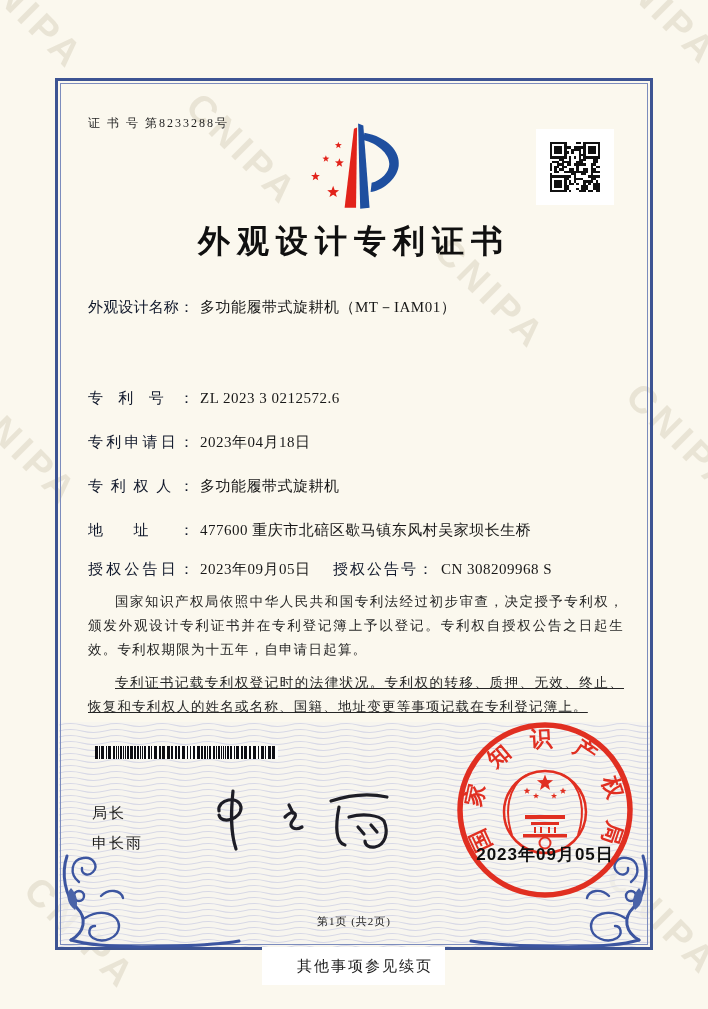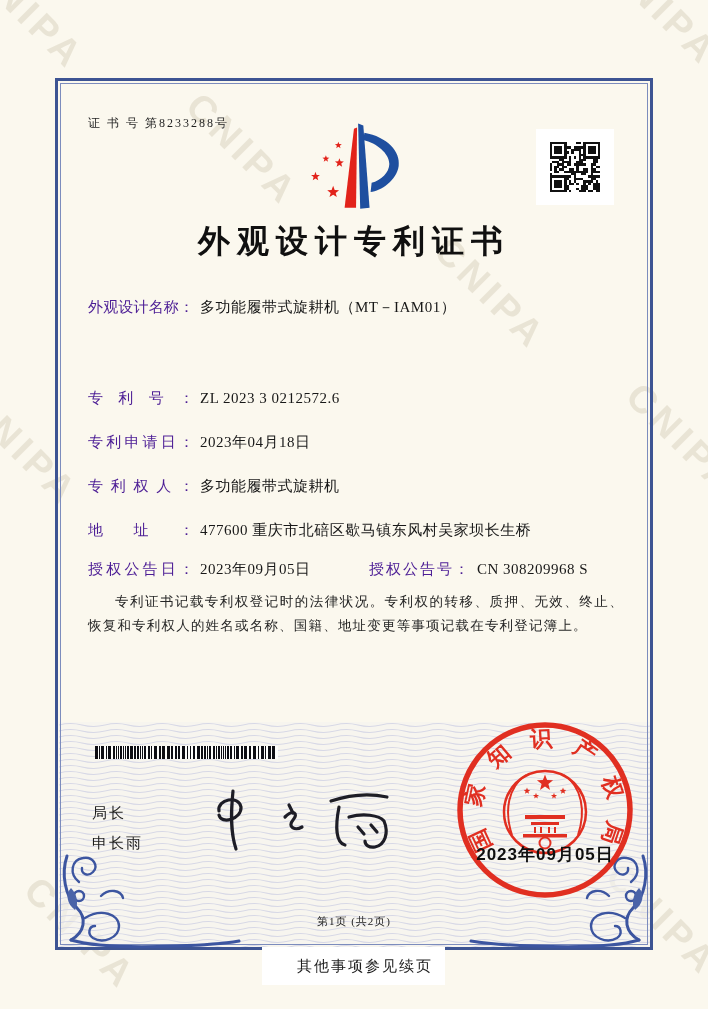--- a/index.html
+++ b/index.html
@@ -34,25 +34,25 @@
   .title{
     position:absolute; left:57px; top:220px; width:594px; text-align:center;
     font-size:32px; font-weight:bold; letter-spacing:7px; color:#101010; z-index:2;
   }
   .field-row{
     position:absolute; left:88px; width:560px; font-size:15px; z-index:2;
     display:flex; align-items:baseline;
   }
   .flabel{
     display:inline-block; width:106px; text-align:justify; text-align-last:justify;
-    flex:none; margin-right:6px; color:#4c1d95;
+    flex:none; margin-right:6px; color:#0f172a;
   }
   .fvalue{ white-space:nowrap; letter-spacing:0.5px; color:#181818; }
   .pair2{ position:absolute; left:245px; display:flex; align-items:baseline; }
-  .pair2 .flabel{ width:auto; text-align-last:auto; margin-right:6px; letter-spacing:2px;margin-left:36px;}
+  .pair2 .flabel{ width:auto; text-align-last:auto; margin-right:6px; letter-spacing:2px;}
   .paras{
     position:absolute; left:88px; top:590px; width:536px; z-index:2; color:#262626;
   }
   .paras p{
     margin:0; font-size:13.5px; line-height:24px; letter-spacing:1.2px;
     text-indent:2em; text-align:justify;
   }
   .paras p + p{ margin-top:9px;text-decoration:underline; }
   .barcode{ position:absolute; left:95px; top:746px; z-index:2; }
   .signer{
@@ -419,20 +419,21 @@
   <div class="field-row" style="top:560px">
     <span class="flabel">授权公告日：</span>
     <span class="fvalue">2023年09月05日</span>
     <span class="pair2">
       <span class="flabel">授权公告号：</span>
       <span class="fvalue">CN 308209968 S</span>
     </span>
   </div>
 
   <div class="paras">
+    <p>国家知识产权局依照中华人民共和国专利法经过初步审查，决定授予专利权，颁发外观设计专利证书并在专利登记簿上予以登记。专利权自授权公告之日起生效。专利权期限为十五年，自申请日起算。</p>
     <p>专利证书记载专利权登记时的法律状况。专利权的转移、质押、无效、终止、恢复和专利权人的姓名或名称、国籍、地址变更等事项记载在专利登记簿上。</p>
   </div>
 
   <svg class="barcode" id="barcode-svg" width="183" height="13">
       <rect width="183" height="13" fill="#fdfdfb"></rect>
       <rect x="0" width="3" height="13" fill="#0d0d12"></rect>
       <rect x="4" width="1" height="13" fill="#0d0d12"></rect>
       <rect x="6" width="3" height="13" fill="#0d0d12"></rect>
       <rect x="11" width="1" height="13" fill="#0d0d12"></rect>
       <rect x="13" width="3" height="13" fill="#0d0d12"></rect>

